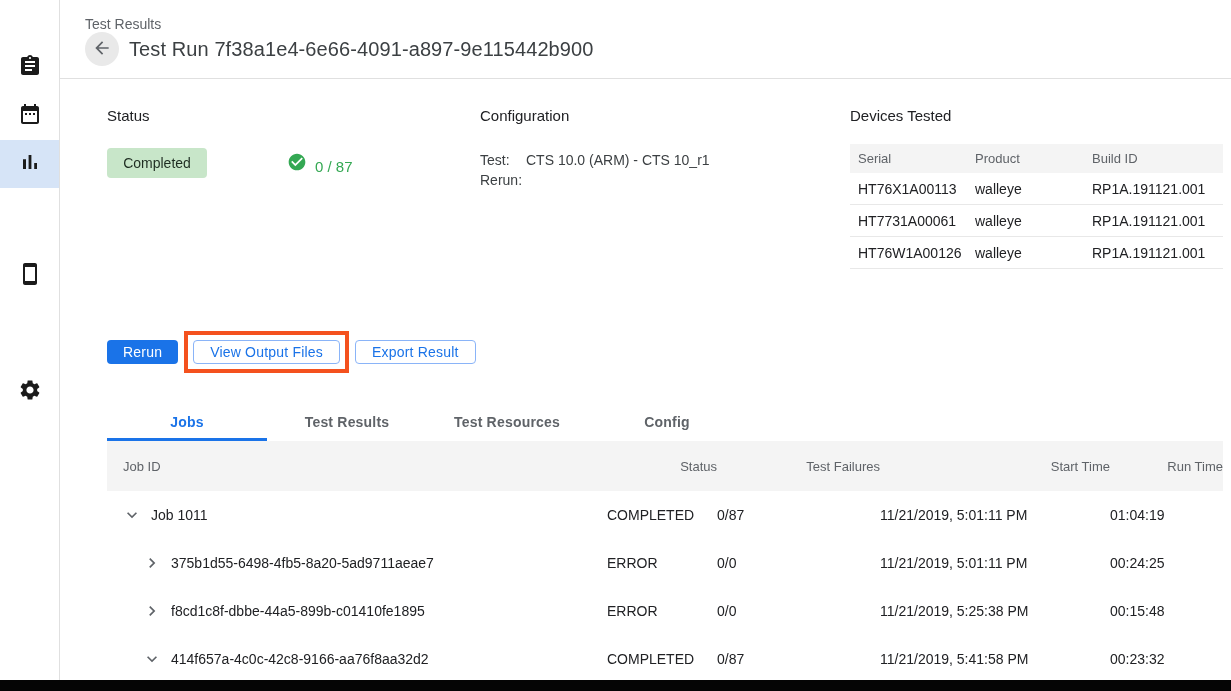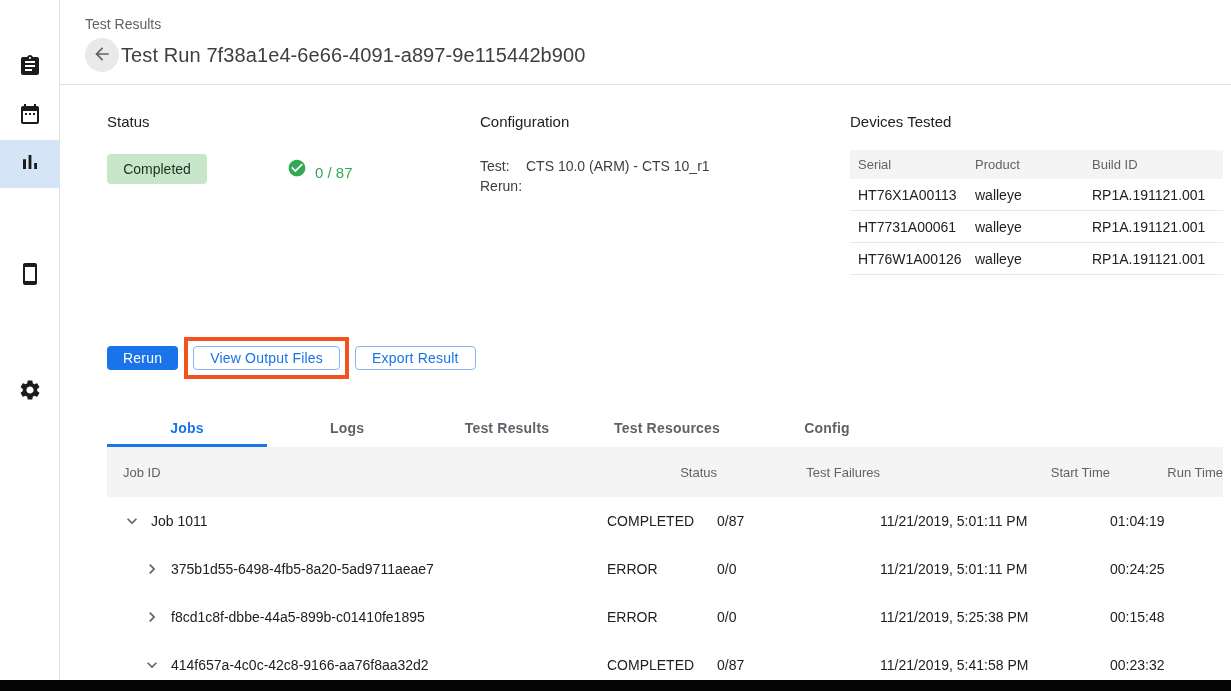--- a/index.html
+++ b/index.html
@@ -23,21 +23,21 @@
   .nav-item{height:48px;display:flex;align-items:center;justify-content:center;color:#1b1b1b;cursor:pointer;}
   .nav-item svg{width:24px;height:24px;fill:currentColor;}
   .nav-item.active{background:var(--sidebar-active-bg);}
   .spacer-a{height:64px;}
   .spacer-b{height:68px;}
 
   
   .content{flex:1;display:flex;flex-direction:column;min-width:0;}
   header{padding:16px 16px 12px 25px;border-bottom:1px solid var(--divider);}
   .breadcrumb{font-size:14px;color:var(--text-gray);}
-  .title-row{display:flex;align-items:center;margin-top:6px;gap:2px;}
+  .title-row{display:flex;align-items:center;gap:10px;}
   .back-btn{width:34px;height:34px;border-radius:50%;background:#e9e9e9;border:none;display:flex;align-items:center;justify-content:center;cursor:pointer;color:#5f6368;flex-shrink:0;}
   .back-btn svg{width:20px;height:20px;fill:currentColor;}
   h1{font-size:20px;font-weight:400;color:#3c4043;letter-spacing:.1px;}
 
   
   main{flex:1;padding:0 8px 0 47px;overflow:hidden;}
   .info-row{display:flex;padding-top:28px;}
   .sec-status{width:373px;flex-shrink:0;}
   .sec-config{width:370px;flex-shrink:0;}
   .sec-devices{flex:1;min-width:0;}
@@ -185,21 +185,20 @@
       <div class="actions-row">
         <button class="btn btn-primary">Rerun</button>
         <span class="annotation">
           <button class="btn btn-stroked">View Output Files</button>
         </span>
         <button class="btn btn-stroked">Export Result</button>
       </div>
 
       <div class="tab-bar">
         <div class="tab active">Jobs</div>
-        <div class="tab">Logs</div>
         <div class="tab">Test Results</div>
         <div class="tab">Test Resources</div>
         <div class="tab">Config</div>
       </div>
 
       <div class="jobs-table">
         <div class="jrow jhead">
           <div class="c1">Job ID</div>
           <div>Status</div>
           <div>Test Failures</div>

